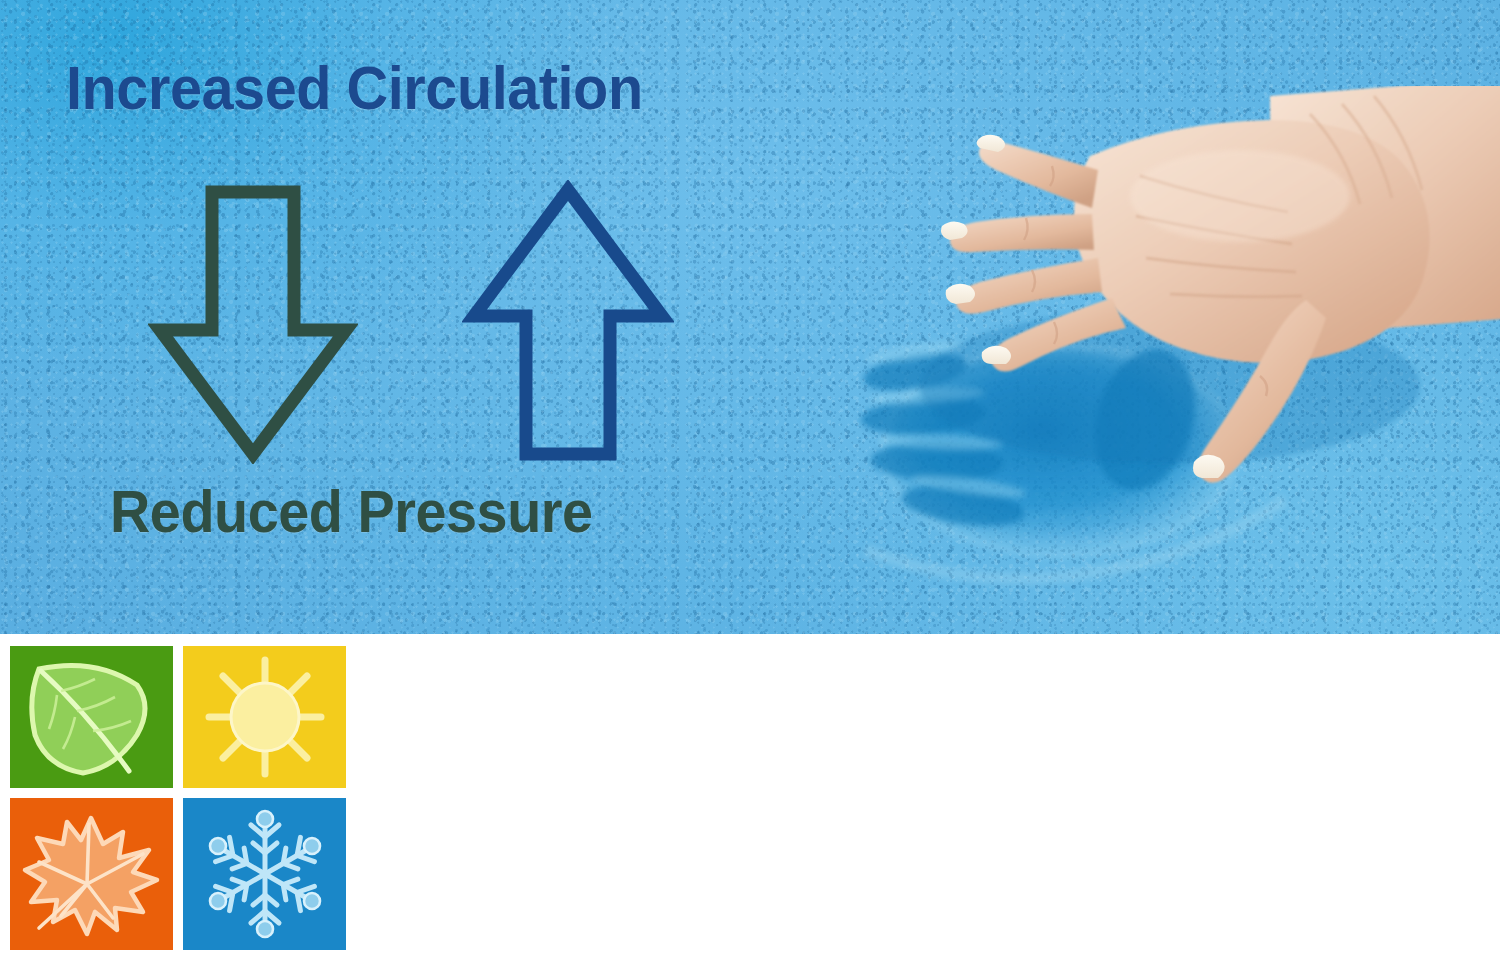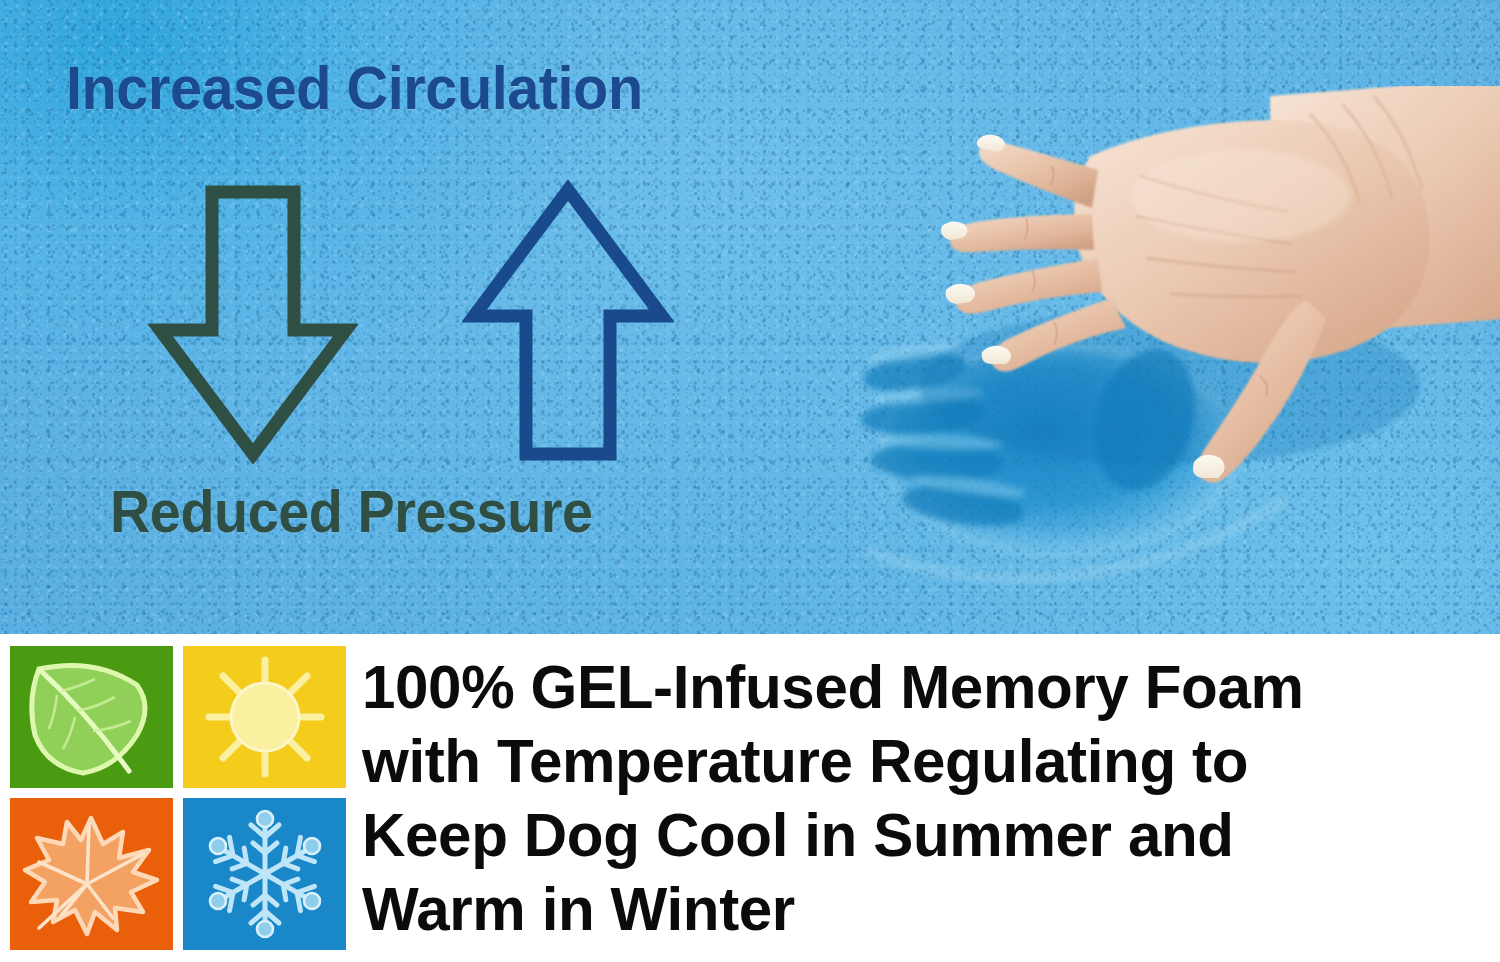--- a/index.html
+++ b/index.html
@@ -421,21 +421,15 @@
             <circle cx="117" cy="41" r="8"></circle>
             <circle cx="117" cy="96" r="8"></circle>
             <circle cx="70" cy="124" r="8"></circle>
             <circle cx="23" cy="96" r="8"></circle>
             <circle cx="23" cy="41" r="8"></circle>
           </g>
         </svg>
       </div>
     </div>
 
-    <div class="headline-block">
-      <div class="headline-line">100% GEL-Infused Memory Foam</div>
-      <div class="headline-line">with Temperature Regulating to</div>
-      <div class="headline-line">Keep Dog Cool in Summer and</div>
-      <div class="headline-line">Warm in Winter</div>
-    </div>
 
   </div>
 </div>
 
 </body></html>

